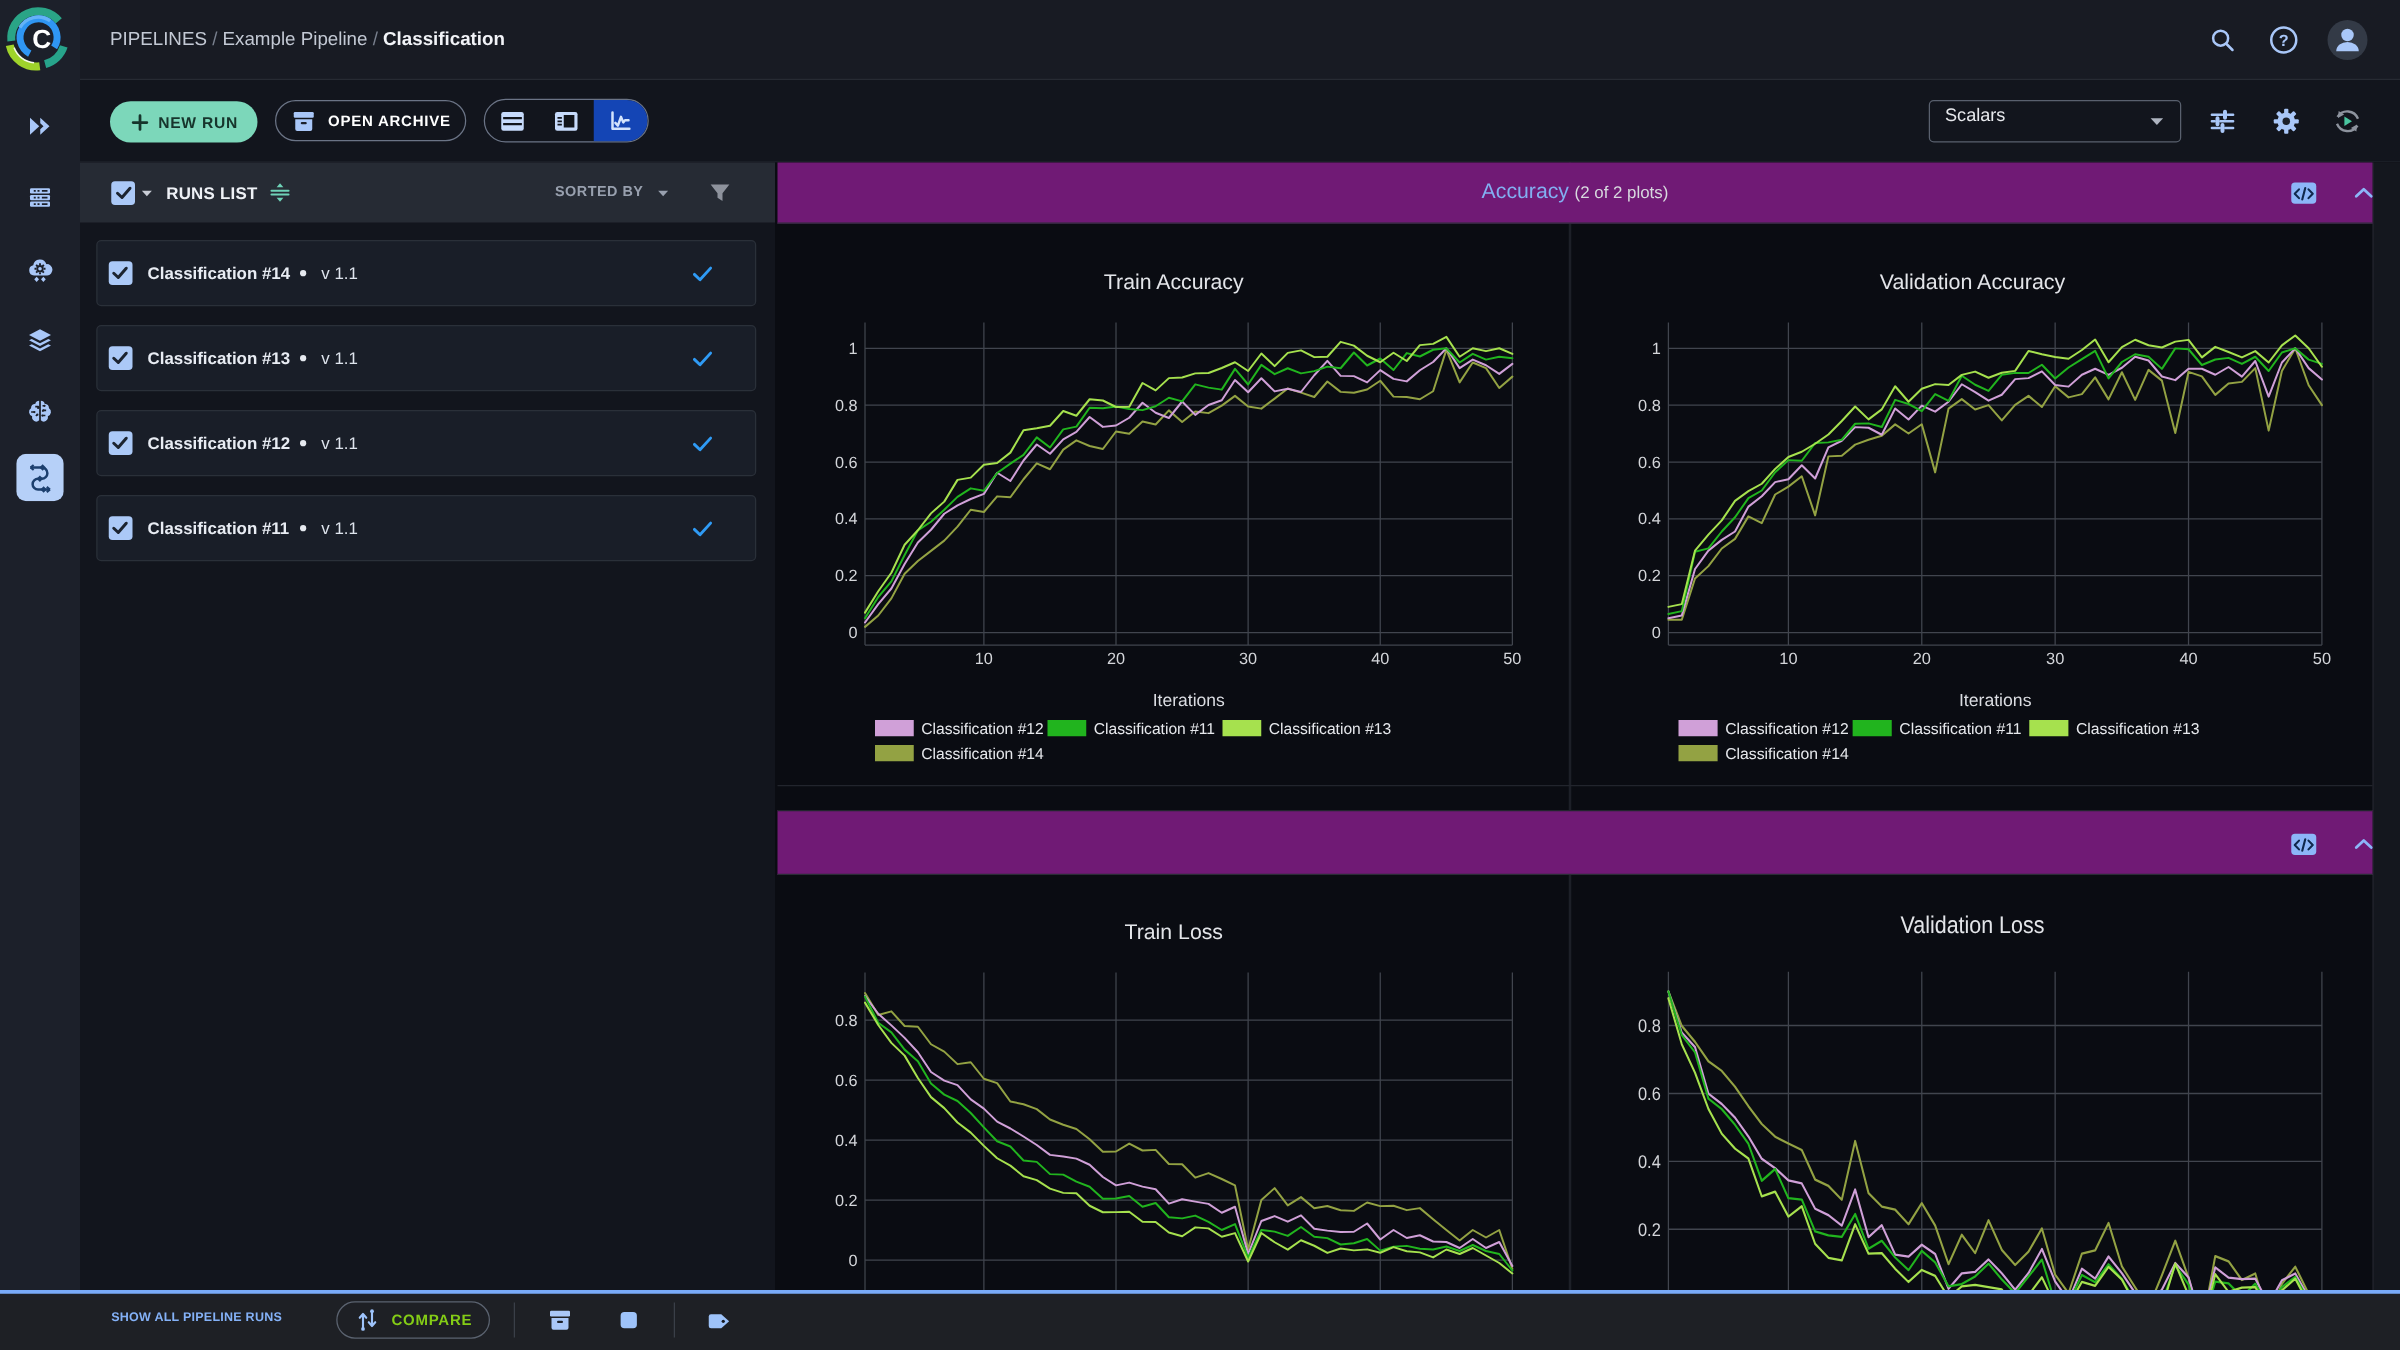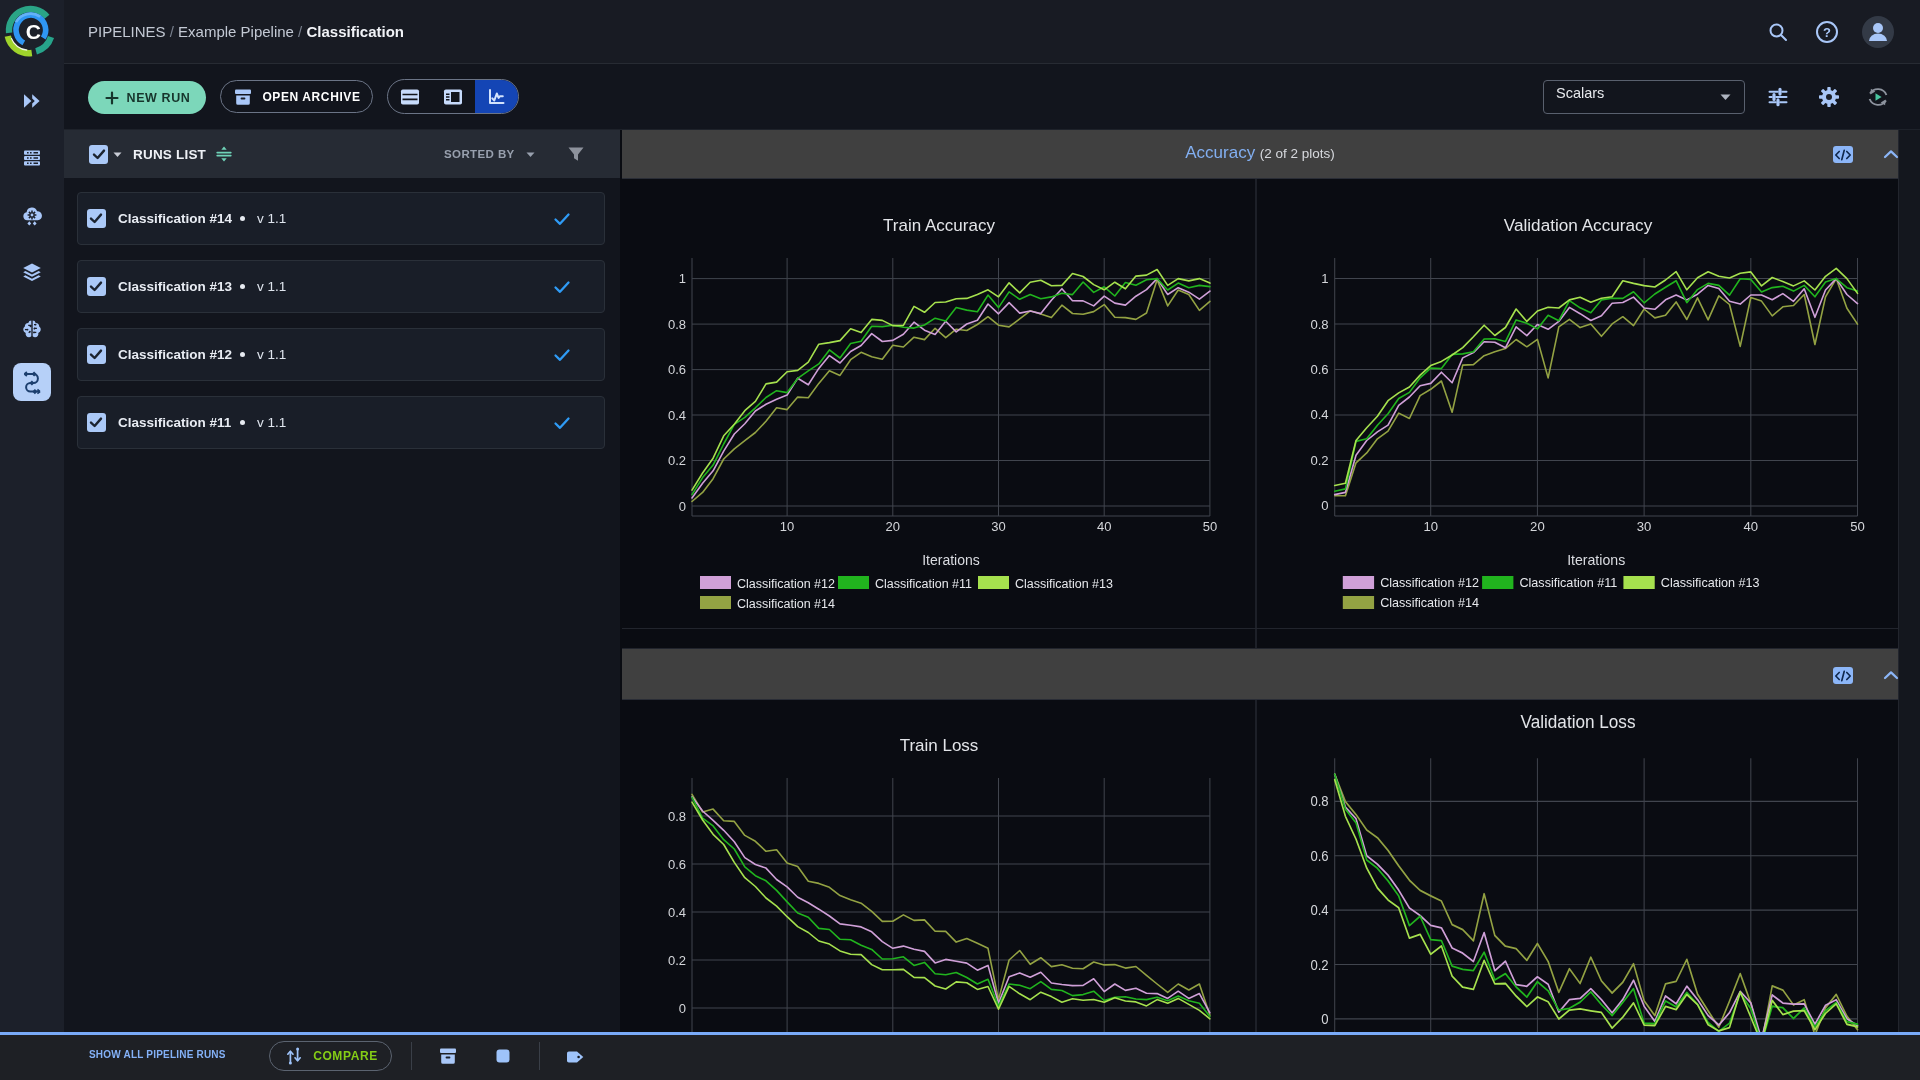--- a/index.html
+++ b/index.html
@@ -4,21 +4,21 @@
 * { margin:0; padding:0; box-sizing:border-box; }
 html,body { width:1920px; height:1080px; overflow:hidden; background:#0a0c12;
   font-family:"Liberation Sans", sans-serif; }
 .abs { position:absolute; }
 #sidebar { left:0; top:0; width:64px; height:1032px; background:#1c202a; }
 #topbar { left:64px; top:0; width:1856px; height:64px; background:#181b23; border-bottom:1px solid #272b33; }
 #toolbar { left:64px; top:64px; width:1856px; height:66px; background:#12151d; border-bottom:1px solid #1e222a; }
 #runspanel { left:64px; top:130px; width:556px; height:902px; background:#12151d; }
 #runshead { left:64px; top:130px; width:556px; height:48px; background:#262b34; }
 #charts { left:620px; top:130px; width:1300px; height:902px; background:#0a0c12; }
-.band { position:absolute; left:622px; width:1276px; height:49px; background:#404040;
+.band { position:absolute; left:622px; width:1276px; height:49px; background:#701a75;
   border-bottom:1px solid #2a2d36;text-decoration:underline; }
 .card { position:absolute; left:77px; width:528px; height:53px; background:#191e28;
   border:1px solid #2a3039; border-radius:4px; }
 .cb { position:absolute; width:19px; height:19px; background:#abc9f7; border-radius:3px; }
 .vdiv { position:absolute; left:1255px; top:130px; width:2px; height:902px; background:#1d2028; }
 .scroll { position:absolute; left:1898px; top:130px; width:22px; height:902px; background:#14171e; border-left:1px solid #22252d; }
 #bottombar { left:0; top:1032px; width:1920px; height:48px; background:#1e2025; border-top:3px solid #79aaf8; }
 .chart { position:absolute; overflow:hidden;text-decoration:underline; }
 .ico { position:absolute; display:flex; align-items:center; justify-content:center; }
 .pill { position:absolute; border-radius:17px; display:flex; align-items:center; justify-content:center; }
@@ -455,21 +455,21 @@
       <line x1="270.8" y1="78" x2="270.8" y2="332" stroke="#41454e" stroke-width="1"></line>
       <line x1="376.5" y1="78" x2="376.5" y2="332" stroke="#41454e" stroke-width="1"></line>
       <line x1="482.2" y1="78" x2="482.2" y2="332" stroke="#41454e" stroke-width="1"></line>
       <line x1="587.9" y1="78" x2="587.9" y2="332" stroke="#41454e" stroke-width="1"></line>
       <line x1="70" y1="78" x2="70" y2="332" stroke="#41454e" stroke-width="1"></line>
       <polyline points="70.0,94.4 80.6,112.0 91.1,109.1 101.7,120.8 112.3,121.4 122.8,135.4 133.4,141.3 144.0,151.3 154.6,149.8 165.1,163.0 175.7,166.5 186.3,181.2 196.8,183.4 207.4,187.3 218.0,195.6 228.6,199.8 239.1,203.2 249.7,211.4 260.3,221.4 270.8,221.2 281.4,214.9 292.0,220.4 302.5,219.9 313.1,231.2 323.7,231.4 334.2,242.1 344.8,238.5 355.4,243.2 366.0,248.3 376.5,299.6 387.1,260.0 397.7,250.5 408.2,264.3 418.8,257.7 429.4,266.6 439.9,264.8 450.5,268.2 461.1,268.7 471.7,262.0 482.2,264.9 492.8,264.6 503.4,268.1 513.9,266.5 524.5,275.4 535.1,284.0 545.7,292.4 556.2,284.0 566.8,290.0 577.4,284.0 587.9,315.2" fill="none" stroke="#93a243" stroke-width="1.6" stroke-linejoin="round" stroke-linecap="round"></polyline>
       <polyline points="70.0,96.8 80.6,111.0 91.1,120.3 101.7,130.3 112.3,141.8 122.8,157.6 133.4,164.5 144.0,168.1 154.6,179.5 165.1,186.9 175.7,197.3 186.3,202.8 196.8,209.2 207.4,216.0 218.0,223.9 228.6,225.2 239.1,226.9 249.7,231.8 260.3,241.6 270.8,248.3 281.4,246.1 292.0,249.3 302.5,251.4 313.1,262.9 323.7,259.4 334.2,261.3 344.8,263.1 355.4,270.2 366.0,265.4 376.5,303.2 387.1,276.8 397.7,272.9 408.2,277.3 418.8,272.3 429.4,283.0 439.9,284.5 450.5,285.6 461.1,285.4 471.7,278.8 482.2,291.6 492.8,284.0 503.4,290.4 513.9,288.2 524.5,293.2 535.1,293.6 545.7,298.4 556.2,291.2 566.8,298.4 577.4,293.6 587.9,312.8" fill="none" stroke="#d0a0d8" stroke-width="1.6" stroke-linejoin="round" stroke-linecap="round"></polyline>
       <polyline points="70.0,97.3 80.6,118.2 91.1,125.9 101.7,139.7 112.3,149.0 122.8,166.8 133.4,175.7 144.0,180.8 154.6,190.4 165.1,201.9 175.7,213.0 186.3,217.2 196.8,228.4 207.4,229.5 218.0,239.3 228.6,239.7 239.1,245.3 249.7,249.4 260.3,259.0 270.8,258.8 281.4,256.8 292.0,265.4 302.5,262.4 313.1,273.8 323.7,274.7 334.2,272.5 344.8,277.5 355.4,284.0 366.0,279.3 376.5,306.1 387.1,284.0 397.7,285.3 408.2,288.7 418.8,281.6 429.4,289.4 439.9,290.5 450.5,295.6 461.1,294.6 471.7,291.2 482.2,300.5 492.8,297.3 503.4,296.7 513.9,299.0 524.5,299.6 535.1,297.2 545.7,300.8 556.2,296.0 566.8,300.8 577.4,303.2 587.9,316.4" fill="none" stroke="#21b41e" stroke-width="1.6" stroke-linejoin="round" stroke-linecap="round"></polyline>
       <polyline points="70.0,102.1 80.6,120.0 91.1,134.3 101.7,144.5 112.3,162.4 122.8,177.7 133.4,186.5 144.0,198.0 154.6,206.1 165.1,216.7 175.7,226.6 186.3,232.5 196.8,241.0 207.4,244.1 218.0,250.9 228.6,254.3 239.1,254.6 249.7,264.6 260.3,269.8 270.8,269.7 281.4,269.4 292.0,277.4 302.5,277.6 313.1,286.0 323.7,289.0 334.2,281.9 344.8,282.7 355.4,289.4 366.0,286.5 376.5,309.2 387.1,286.4 397.7,293.8 408.2,299.7 418.8,292.2 429.4,296.6 439.9,302.3 450.5,298.8 461.1,300.3 471.7,299.5 482.2,302.2 492.8,297.7 503.4,301.0 513.9,301.9 524.5,305.9 535.1,299.6 545.7,303.2 556.2,298.4 566.8,304.4 577.4,310.4 587.9,318.8" fill="none" stroke="#a6e14e" stroke-width="1.6" stroke-linejoin="round" stroke-linecap="round"></polyline>
     </svg></div>
-<div class="chart" style="left:1258px;top:670px;width:640px;height:376px"><svg width="100%" height="100%" viewBox="0 0 634 332" preserveAspectRatio="none" font-family="Liberation Sans, sans-serif">
+<div class="chart" style="left:1258px;top:689px;width:640px;height:376px"><svg width="100%" height="100%" viewBox="0 0 634 332" preserveAspectRatio="none" font-family="Liberation Sans, sans-serif">
       <text x="317" y="51" font-size="17" fill="#e3e5e9" text-anchor="middle">Validation Loss</text>
       <line x1="76" y1="308.0" x2="593.9" y2="308.0" stroke="#41454e" stroke-width="1"></line>
       <text x="70" y="312.5" font-size="13" fill="#d4d6da" text-anchor="end">0</text>
       <line x1="76" y1="260.0" x2="593.9" y2="260.0" stroke="#41454e" stroke-width="1"></line>
       <text x="70" y="264.5" font-size="13" fill="#d4d6da" text-anchor="end">0.2</text>
       <line x1="76" y1="212.0" x2="593.9" y2="212.0" stroke="#41454e" stroke-width="1"></line>
       <text x="70" y="216.5" font-size="13" fill="#d4d6da" text-anchor="end">0.4</text>
       <line x1="76" y1="164.0" x2="593.9" y2="164.0" stroke="#41454e" stroke-width="1"></line>
       <text x="70" y="168.5" font-size="13" fill="#d4d6da" text-anchor="end">0.6</text>
       <line x1="76" y1="116.0" x2="593.9" y2="116.0" stroke="#41454e" stroke-width="1"></line>

